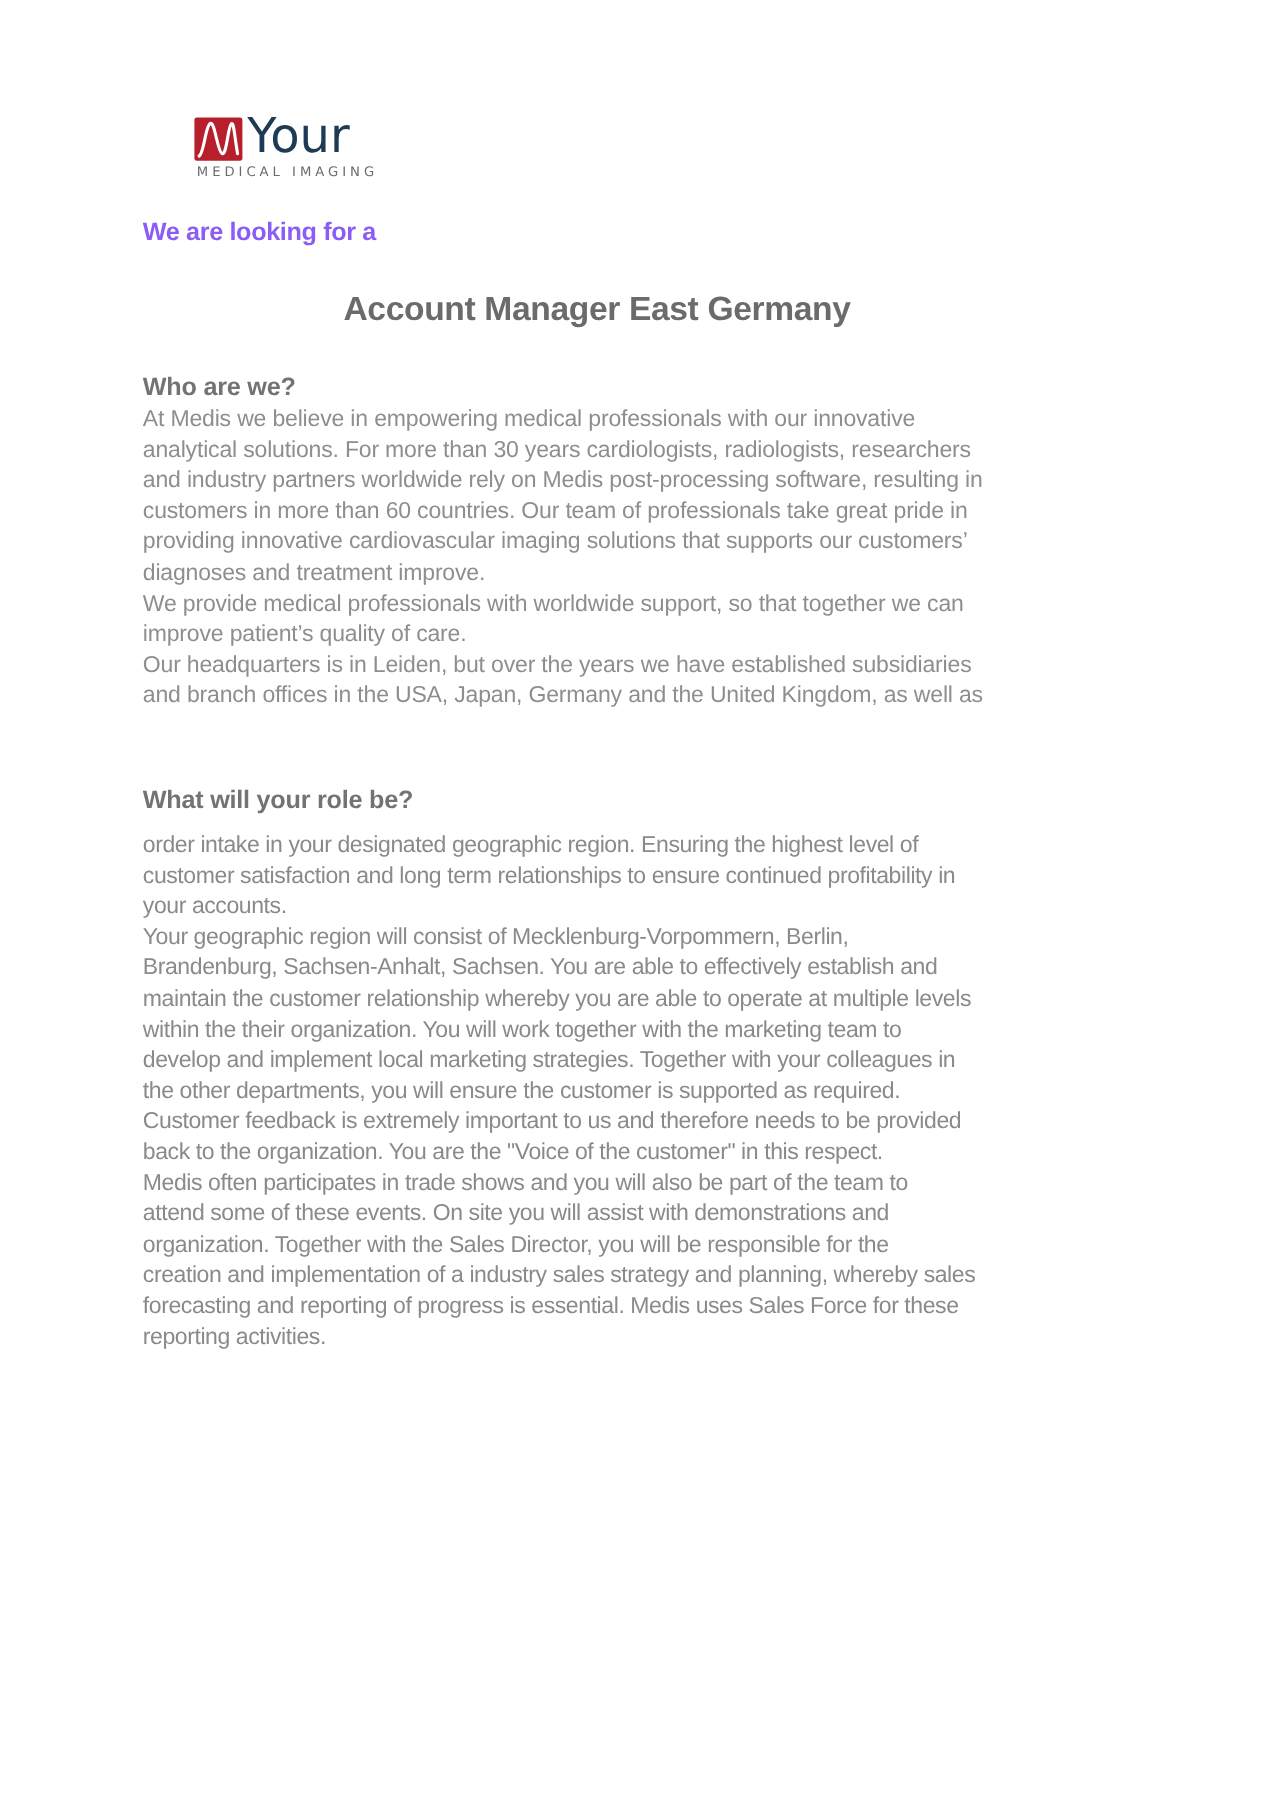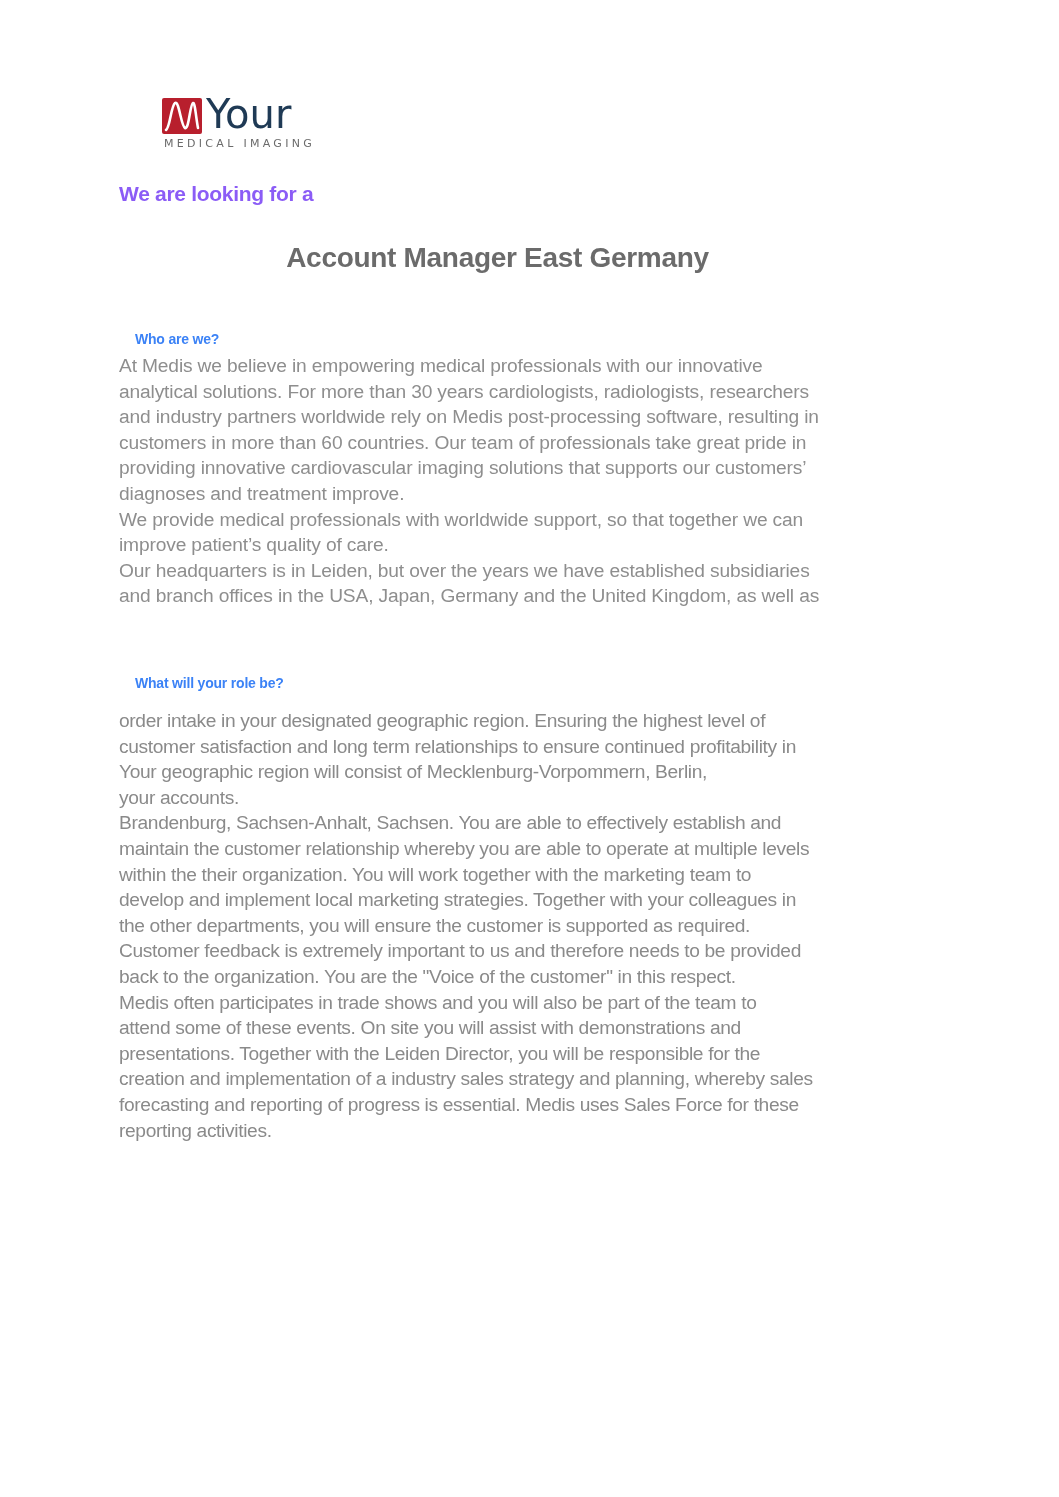--- a/index.html
+++ b/index.html
@@ -76,24 +76,24 @@
       color: #6b6b6b;
       letter-spacing: -0.3px;
       margin-left: 28px;
     }
     .section {
       position: absolute;
       left: 119px;
       width: 840px;
     }
     .section-heading {
-      font-size: 14px;
+      font-size: 21px;
       font-weight: bold;
-      color: #3b82f6;
-      margin: 16px;
+      color: #737373;
+      margin: 0;
       line-height: 26px;
       letter-spacing: -0.2px;
     }
     .para {
       margin: 0;
       font-size: 19.2px;
       line-height: 25.6px;
       color: #8e8e8e;
       letter-spacing: -0.15px;
     }
@@ -140,29 +140,29 @@
     <span class="line">Our headquarters is in Leiden, but over the years we have established subsidiaries</span>
     <span class="line">and branch offices in the USA, Japan, Germany and the United Kingdom, as well as</span>
   </p>
 </div>
 
 <div class="section" id="role">
   <h2 class="section-heading">What will your role be?</h2>
   <p class="para">
     <span class="line">order intake in your designated geographic region. Ensuring the highest level of</span>
     <span class="line">customer satisfaction and long term relationships to ensure continued profitability in</span>
+    <span class="line">your accounts.</span>
     <span class="line">Your geographic region will consist of Mecklenburg-Vorpommern, Berlin,</span>
-    <span class="line">your accounts.</span>
     <span class="line">Brandenburg, Sachsen-Anhalt, Sachsen. You are able to effectively establish and</span>
     <span class="line">maintain the customer relationship whereby you are able to operate at multiple levels</span>
     <span class="line">within the their organization. You will work together with the marketing team to</span>
     <span class="line">develop and implement local marketing strategies. Together with your colleagues in</span>
     <span class="line">the other departments, you will ensure the customer is supported as required.</span>
     <span class="line">Customer feedback is extremely important to us and therefore needs to be provided</span>
     <span class="line">back to the organization. You are the "Voice of the customer" in this respect.</span>
     <span class="line">Medis often participates in trade shows and you will also be part of the team to</span>
     <span class="line">attend some of these events. On site you will assist with demonstrations and</span>
-    <span class="line">presentations. Together with the Leiden Director, you will be responsible for the</span>
+    <span class="line">organization. Together with the Sales Director, you will be responsible for the</span>
     <span class="line">creation and implementation of a industry sales strategy and planning, whereby sales</span>
     <span class="line">forecasting and reporting of progress is essential. Medis uses Sales Force for these</span>
     <span class="line">reporting activities.</span>
   </p>
 </div>
 
 </body></html>

